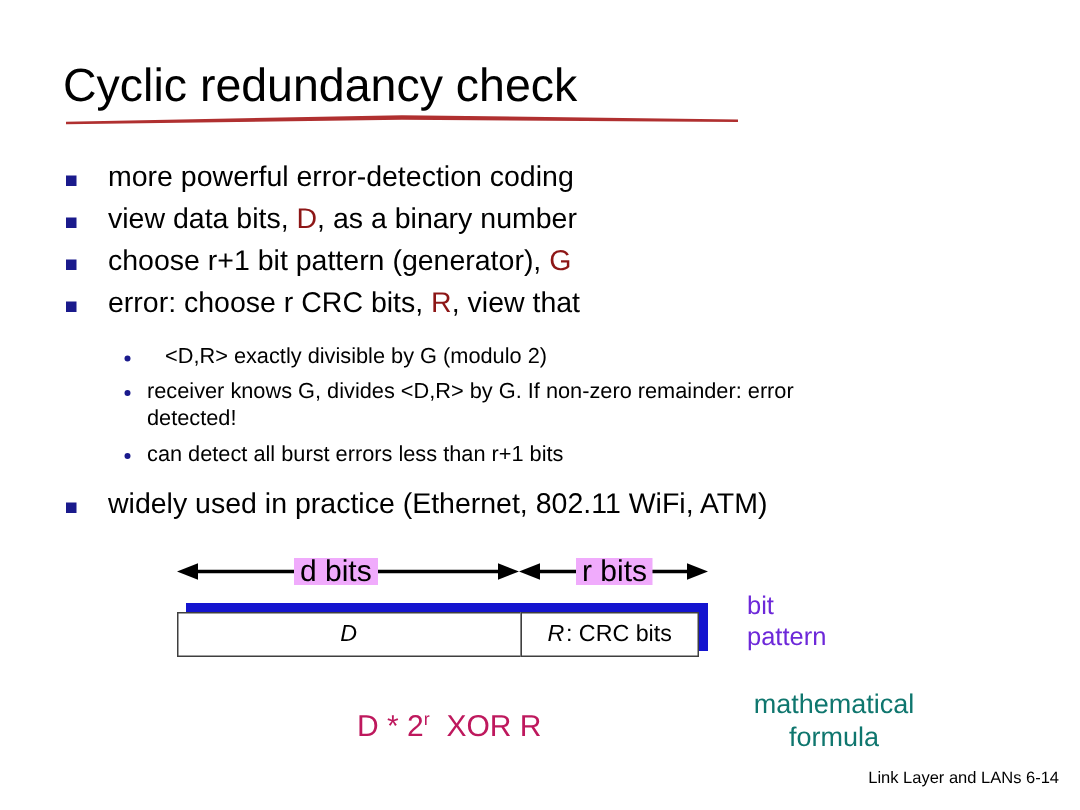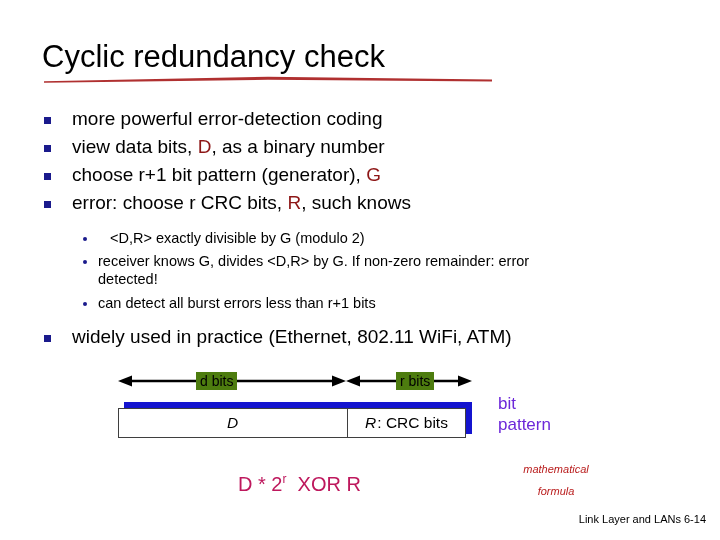--- a/index.html
+++ b/index.html
@@ -82,24 +82,24 @@
     white-space: nowrap;
   }
   .sub-text.wrap { white-space: normal; width: 470px; }
   .sub-indent { padding-left: 12px; }
 
   
   #diagram { position: absolute; left: 0; top: 0; width: 720px; height: 540px; pointer-events: none; }
 
   .arrow-label {
     position: absolute;
-    font-size: 14px;
+    font-size: 20px;
     line-height: 18px;
     color: #000000;
-    background: #4d7c0f;
+    background: #f0abfc;
     padding: 0 4px;
     white-space: nowrap;
   }
 
   .pkt-shadow {
     position: absolute;
     background: #1414cf;
   }
   .pkt-box {
     position: absolute;
@@ -124,24 +124,23 @@
     font-size: 17px;
     line-height: 21px;
     color: #6d28d9;
   }
   #math-formula-label {
     position: absolute;
     left: 440px;
     top: 458px;
     width: 232px;
     text-align: center;
-    font-style: italic;
-    font-size: 11px;
+    font-size: 18px;
     line-height: 22px;
-    color: #b91c1c;
+    color: #0f766e;
   }
   #formula-expr {
     position: absolute;
     left: 238px;
     top: 467px;
     font-size: 20px;
     line-height: 24px;
     color: #be185d;
     white-space: nowrap;
   }
@@ -173,21 +172,21 @@
 <div class="bullet-row" style="top:135px;">
   <span class="sq-bullet"></span>
   <span class="bullet-text"><span>view data bits, </span><span class="hl">D</span><span>, as a binary number</span></span>
 </div>
 <div class="bullet-row" style="top:163px;">
   <span class="sq-bullet"></span>
   <span class="bullet-text"><span>choose r+1 bit pattern (generator), </span><span class="hl">G</span><span></span></span>
 </div>
 <div class="bullet-row" style="top:191px;">
   <span class="sq-bullet"></span>
-  <span class="bullet-text"><span>error: choose r CRC bits, </span><span class="hl">R</span><span>, such knows</span></span>
+  <span class="bullet-text"><span>error: choose r CRC bits, </span><span class="hl">R</span><span>, view that</span></span>
 </div>
 
 <div class="sub-row" style="top:229px;">
   <span class="dot-bullet"></span>
   <span class="sub-text sub-indent">&lt;D,R&gt; exactly divisible by G (modulo 2)</span>
 </div>
 <div class="sub-row" style="top:252px;">
   <span class="dot-bullet"></span>
   <span class="sub-text wrap">receiver knows G, divides &lt;D,R&gt; by G.  If non-zero remainder: error detected!</span>
 </div>
@@ -210,21 +209,21 @@
   </g>
   <g fill="#000000">
     <polygon points="118,381 132,375.5 132,386.5"></polygon>
     <polygon points="346,381 332,375.5 332,386.5"></polygon>
     <polygon points="346,381 360,375.5 360,386.5"></polygon>
     <polygon points="472,381 458,375.5 458,386.5"></polygon>
   </g>
 </svg>
 
 <div class="arrow-label" style="left:196px; top:372px;">d bits</div>
-<div class="arrow-label" style="left:384px; top:372px;margin-left:12px;">r bits</div>
+<div class="arrow-label" style="left:384px; top:372px;">r bits</div>
 
 <div class="pkt-shadow" style="left:124px; top:402px; width:348px; height:32px;"></div>
 <div class="pkt-box" style="left:118px; top:408px; width:230px; height:30px;">
   <span class="it">D</span>
 </div>
 <div class="pkt-box" style="left:347px; top:408px; width:119px; height:30px;">
   <span class="it">R</span>
     <span>: CRC bits</span>
 </div>
 

